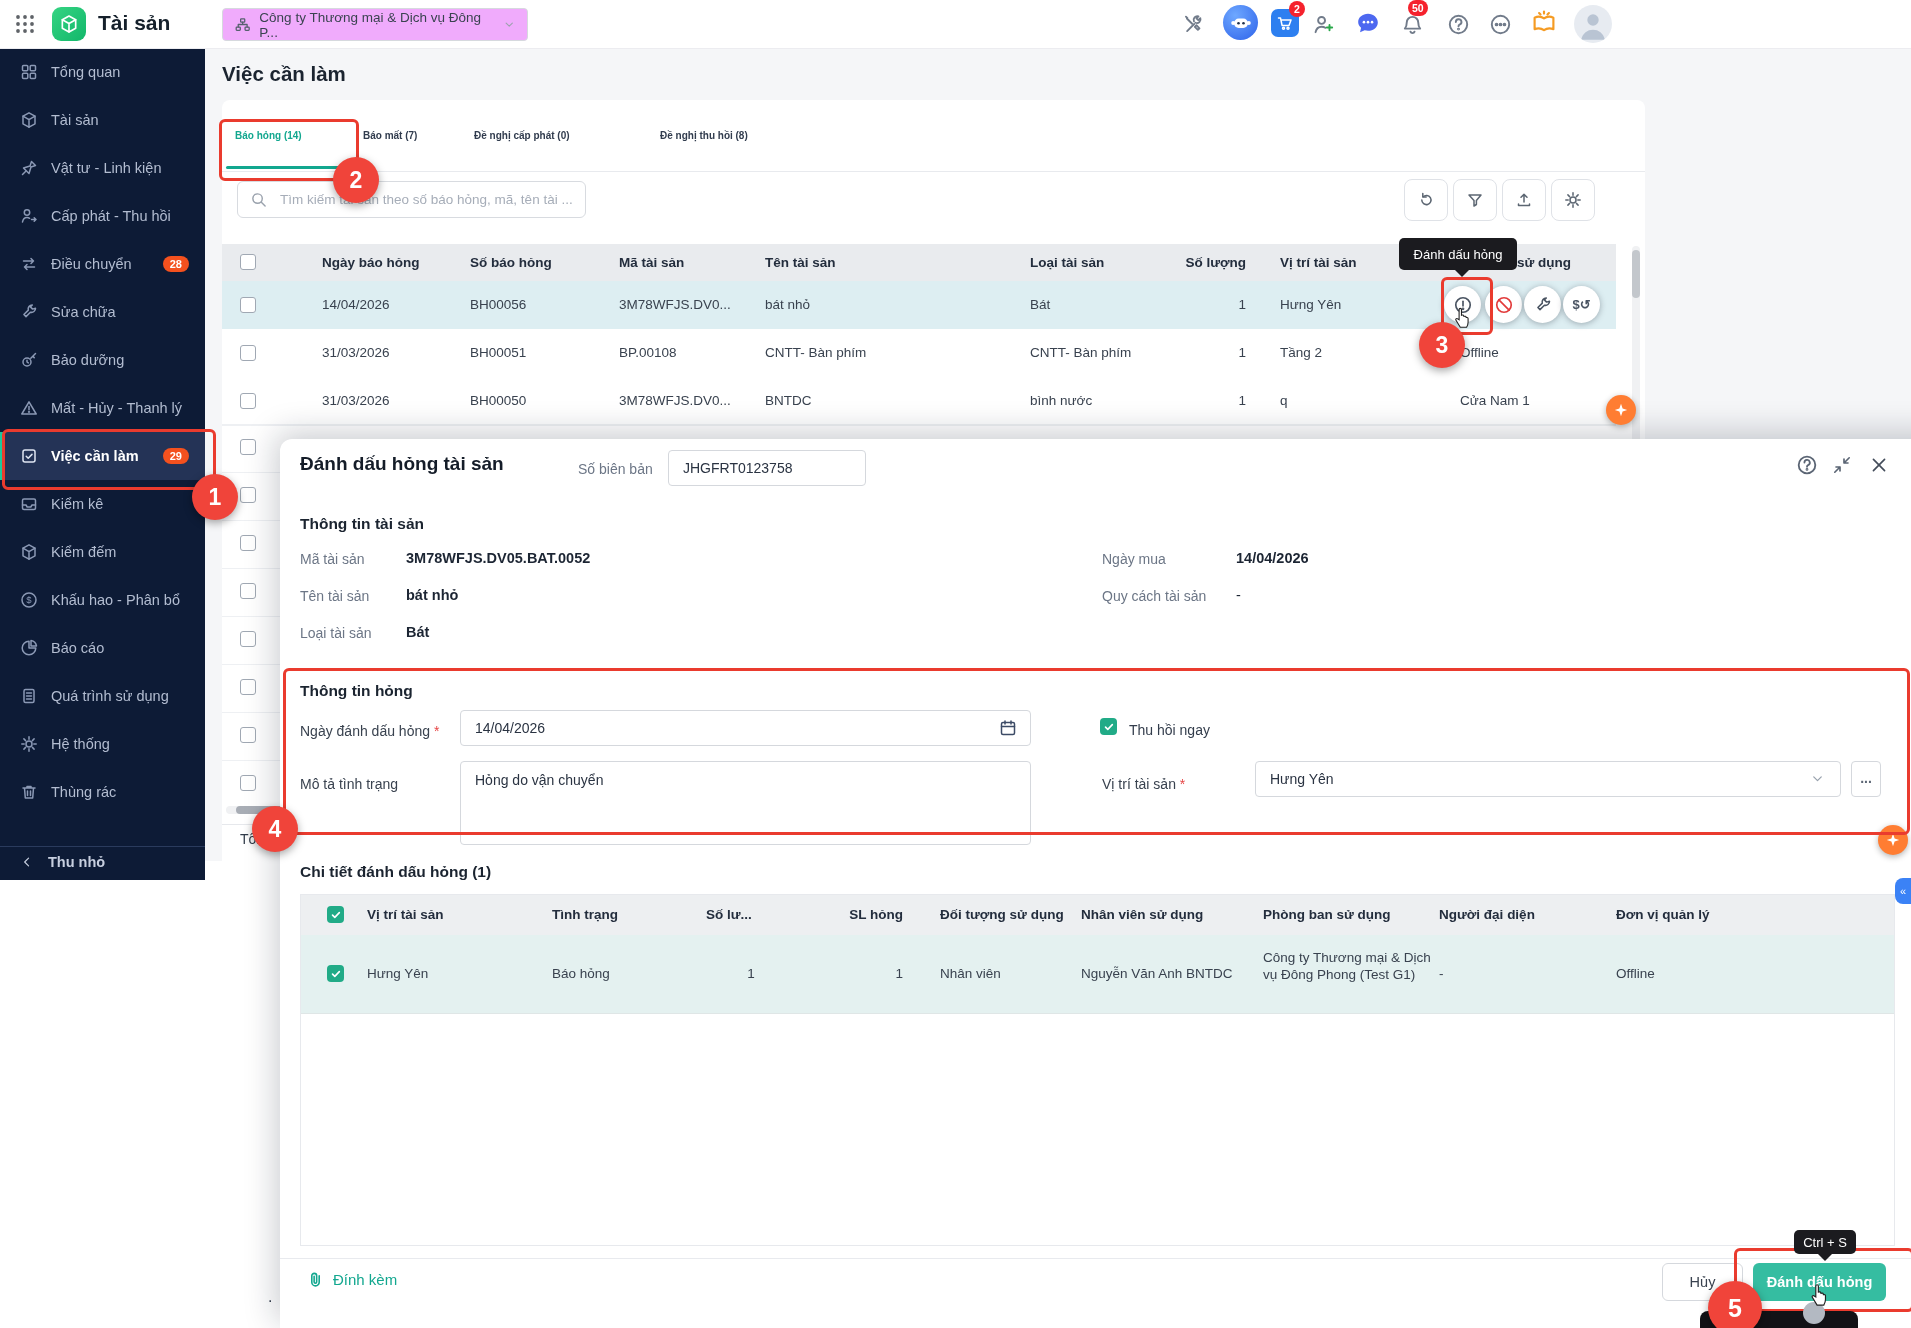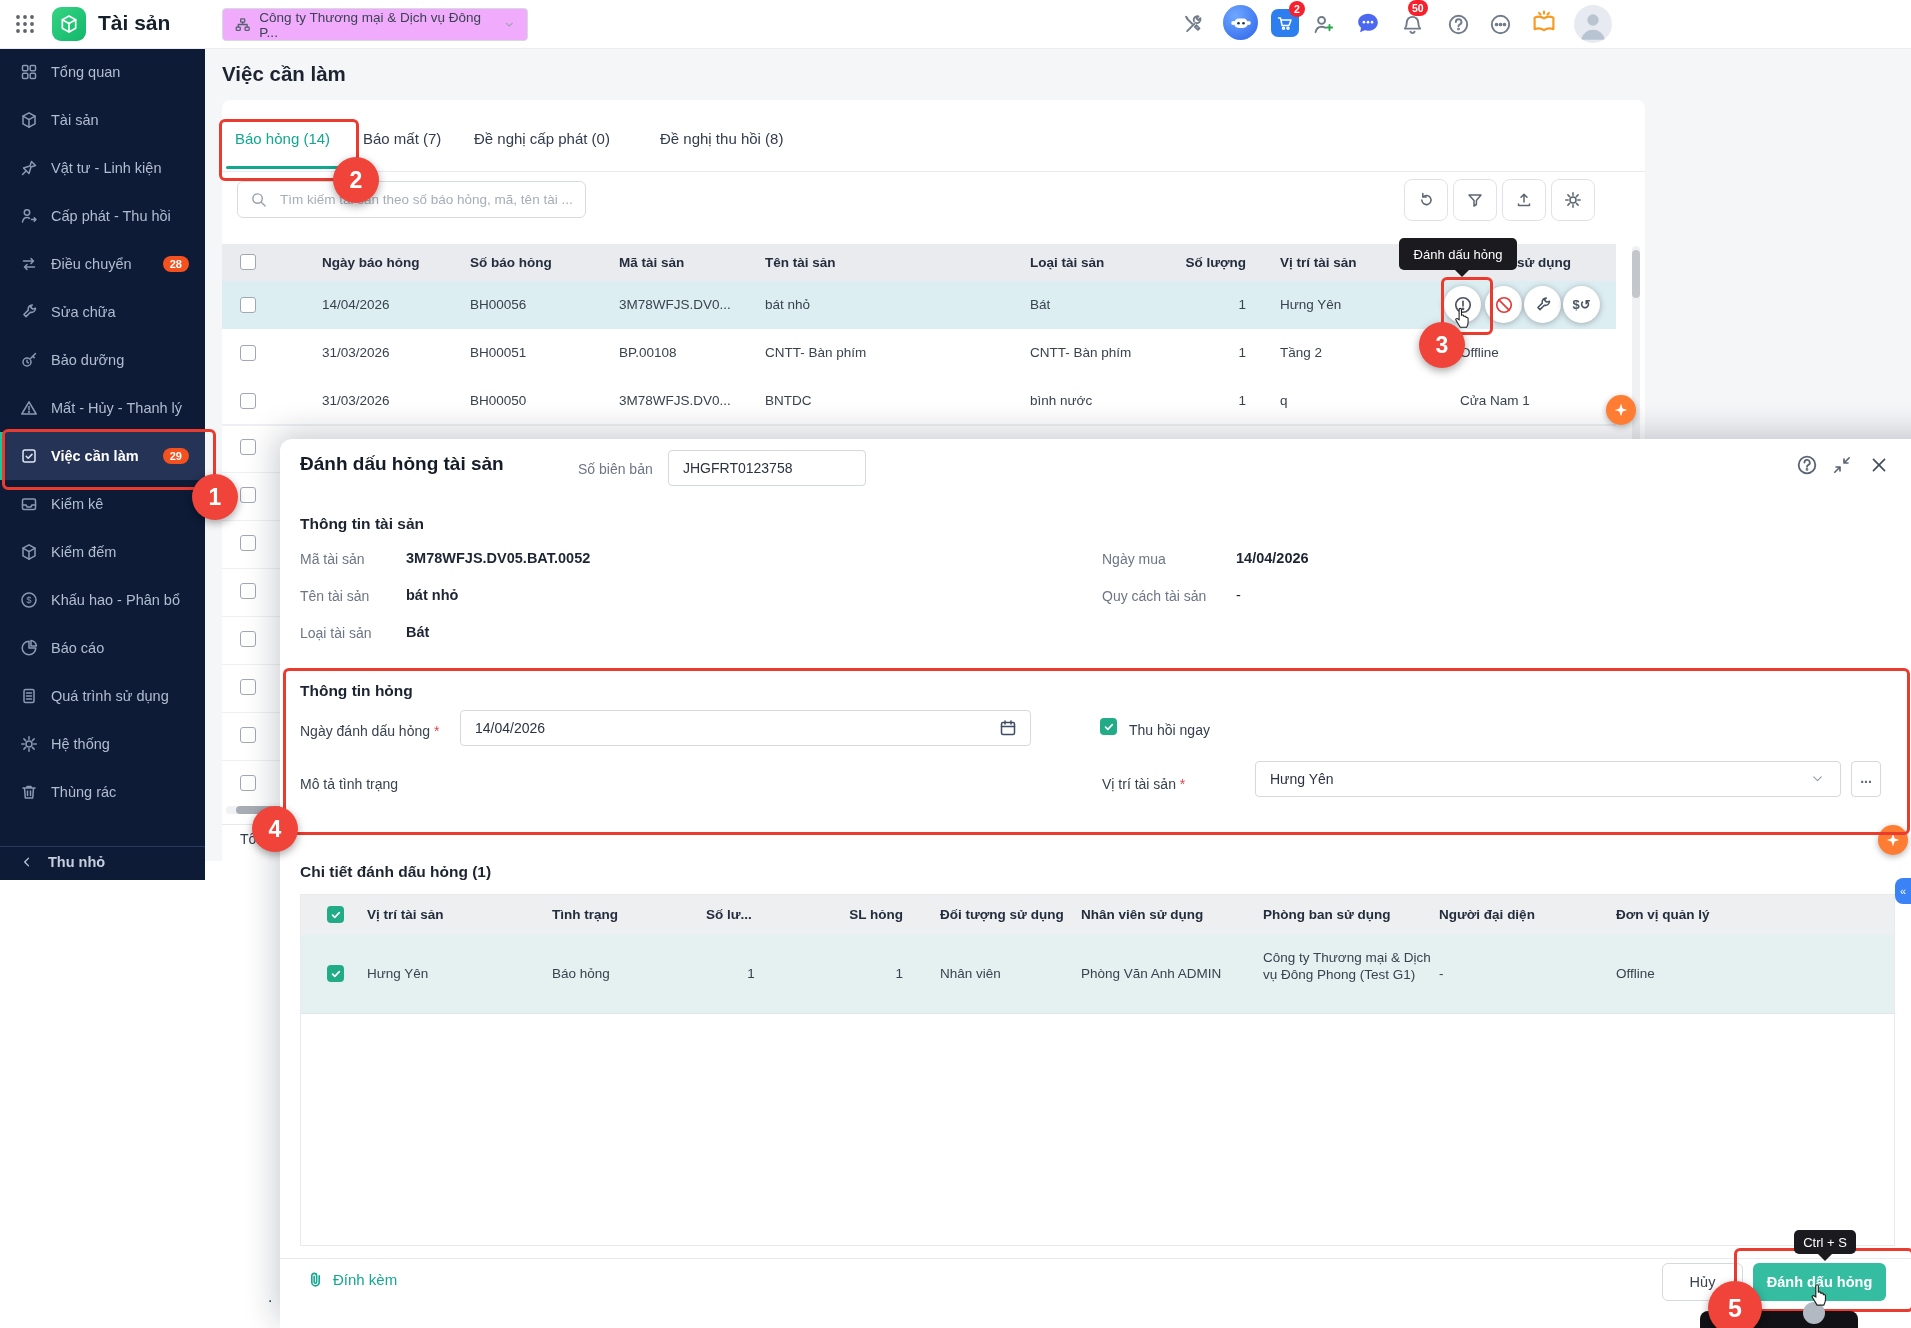--- a/index.html
+++ b/index.html
@@ -25,21 +25,21 @@
   .sbi.active::before{content:"";position:absolute;left:0;top:0;width:3px;height:48px;background:#1dc79c}
   .sb-badge{margin-left:auto;margin-right:16px;background:#f4511e;color:#fff;font-size:11px;font-weight:bold;
             padding:2px 7px;border-radius:9px}
   .sb-collapse{position:absolute;left:20px;top:806px;display:flex;align-items:center;gap:14px;color:#c7cfdf;
                font-size:14.5px;font-weight:bold;cursor:pointer}
   .sb-divider{position:absolute;left:0;top:798px;width:205px;height:1px;background:#2a3b5d}
   
   .pagebg{position:absolute;background:#f5f6f8;z-index:0}
   #card{position:absolute;left:222px;top:100px;width:1423px;height:761px;background:#fff;border-radius:8px;z-index:1}
   #page-title{position:absolute;left:222px;top:62px;font-size:20.5px;font-weight:bold;color:#1b2430;z-index:1}
-  .tab{position:absolute;top:30px;font-size:15px;font-weight:normal;color:#313c4e;cursor:pointer;white-space:nowrap}
+  .tab{position:absolute;top:30px;font-size:10px;font-weight:bold;color:#313c4e;cursor:pointer;white-space:nowrap}
   .tab.active{color:#12a78f}
   .tab-underline{position:absolute;left:4px;top:66px;width:116px;height:3px;background:#12a78f;border-radius:2px}
   .tabs-border{position:absolute;left:0;top:71px;width:1423px;height:1px;background:#e8eaee}
   #search{position:absolute;left:15px;top:81px;width:349px;height:37px;box-sizing:border-box;border:1px solid #d8dbe0;
           border-radius:6px;padding:0 10px 0 42px;font-size:13.5px;color:#39424f;outline:none;font-family:"Liberation Sans",sans-serif}
   #search::placeholder{color:#a6adb8}
   .toolbtn{position:absolute;top:79px;width:42px;height:40px;border:1px solid #dfe2e7;border-radius:8px;background:#fff;
            display:flex;align-items:center;justify-content:center;color:#5c6672;cursor:pointer}
   .thead{position:absolute;left:0;top:144px;width:1394px;height:37px;background:#e9ebee}
   .tcell{position:absolute;top:0;height:100%;white-space:nowrap;font-size:13.5px}
@@ -635,20 +635,21 @@
         </svg>
       </div>
     <div class="cb-green abs" style="left:820px;top:279px" data-name="recall-checkbox">
         <svg class="ic" width="12" height="12" viewBox="0 0 18 18" style="color:#fff" data-name="check-icon">
           <use href="#i-check"></use>
         </svg>
       </div>
     <div class="abs" style="left:849px;top:283px;font-size:14px;color:#333d4c" data-name="recall-label">Thu hồi ngay</div>
 
     <div class="abs m-label" style="left:20px;top:337px;color:#39424f" data-name="damage-desc-label">Mô tả tình trạng</div>
+    <div class="m-input abs" style="left:180px;top:322px;width:571px;height:84px;padding-top:9px;line-height:18px" data-name="damage-desc-textarea">Hỏng do vận chuyển</div>
 
     <div class="abs m-label" style="left:822px;top:337px;color:#39424f" data-name="damage-location-label"><span>Vị trí tài sản</span> <span class="req">*</span></div>
     <div class="m-input abs" style="left:975px;top:322px;width:586px;height:36px;line-height:34px" data-name="damage-location-select">Hưng Yên</div>
     <div class="m-icon" style="left:1528px;top:330px;width:18px;height:18px;color:#98a1ad" data-name="chevron-down-icon">
         <svg class="ic" width="15" height="15" viewBox="0 0 18 18">
           <use href="#i-chevdown"></use>
         </svg>
       </div>
     <div class="m-input abs" style="left:1571px;top:322px;width:30px;height:36px;line-height:32px;text-align:center;padding:0;font-weight:bold;color:#5b6574;cursor:pointer" data-name="location-more-button">...</div>
 
@@ -674,21 +675,21 @@
         <div class="cb-green" style="left:26px;top:30px" data-name="detail-row-checkbox">
             <svg class="ic" width="12" height="12" viewBox="0 0 18 18" style="color:#fff">
               <use href="#i-check"></use>
             </svg>
           </div>
         <div class="tcell d1">Hưng Yên</div>
         <div class="tcell d2">Báo hỏng</div>
         <div class="tcell d3">1</div>
         <div class="tcell d4">1</div>
         <div class="tcell d5">Nhân viên</div>
-        <div class="tcell d6">Phòng Văn Anh ADMIN</div>
+        <div class="tcell d6">Nguyễn Văn Anh BNTDC</div>
         <div class="tcell d7 wrapcell">Công ty Thương mại &amp; Dịch vụ Đông Phong (Test G1)</div>
         <div class="tcell d8">-</div>
         <div class="tcell d9">Offline</div>
       </div>
     </div>
 
     <div class="abs" style="left:0;top:819px;width:1631px;height:1px;background:#e8eaee" data-name="modal-footer-divider"></div>
     <div class="attach" data-name="attach-button">
       <svg class="ic" width="19" height="19" viewBox="0 0 18 18" data-name="paperclip-icon">
           <use href="#i-paperclip"></use>

